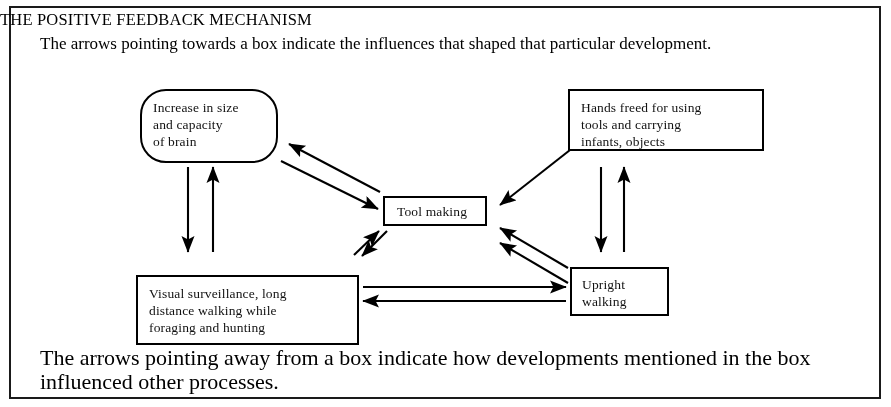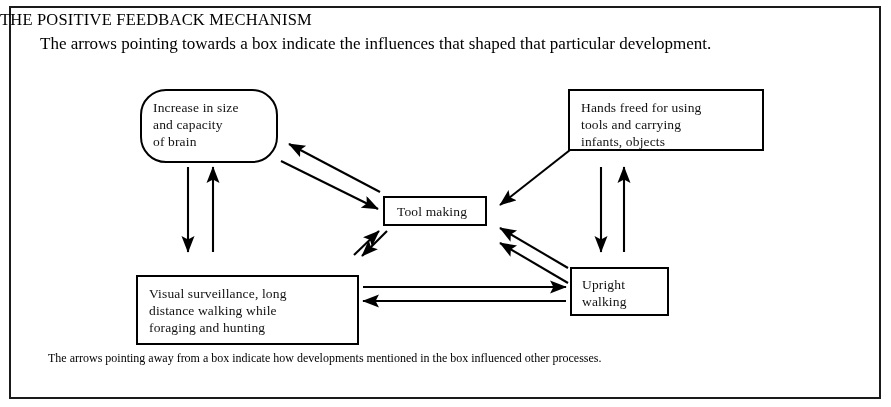--- a/index.html
+++ b/index.html
@@ -43,24 +43,24 @@
   .caption-top {
     position: absolute;
     left: 40px;
     top: 33px;
     width: 820px;
     font-size: 17px;
     line-height: 21px;
   }
   .caption-bottom {
     position: absolute;
-    left: 48px;
+    left: 40px;
     top: 346px;
     width: 812px;
-    font-size: 12px;
+    font-size: 22px;
     line-height: 24px;
   }
   .node {
     position: absolute;
     border: 2px solid #000000;
     box-sizing: border-box;
     background: #ffffff;
     font-size: 13.5px;
     line-height: 17px;
     color: #111111;

